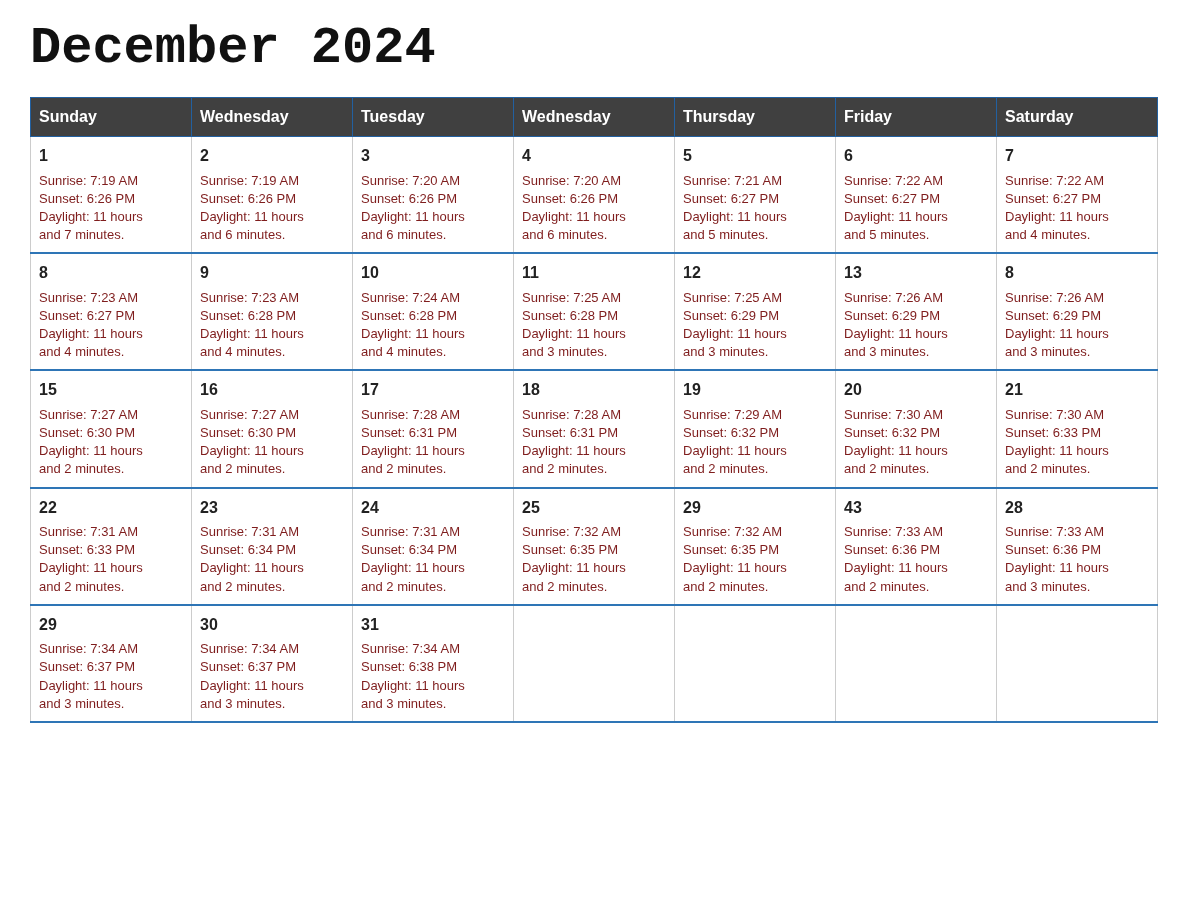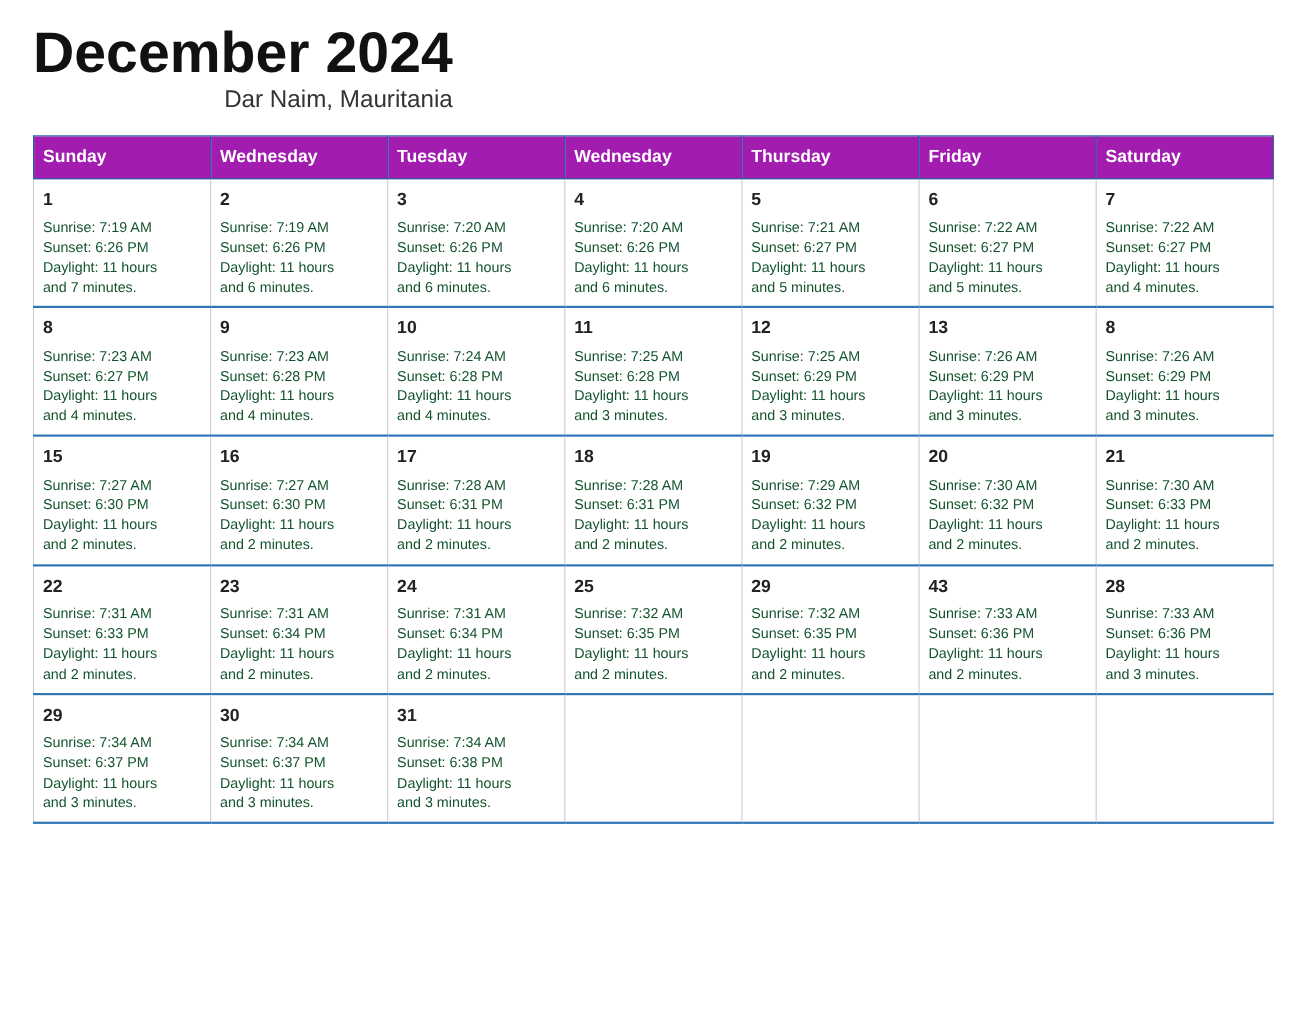--- a/index.html
+++ b/index.html
@@ -40,39 +40,39 @@
       border-left: 14px solid transparent;
       border-bottom: 18px solid #1a6fb5;
       margin-left: 3px;
       vertical-align: middle;
     }
     .logo-row {
       display: flex;
       align-items: center;
     }
     .title-block {
-      text-align: right;
+      font-family: Liberation Mono, monospace;
     }
     .title-block h1 {
       font-size: 52px;
       font-weight: bold;
       color: #111;
       line-height: 1.1;
     }
     .title-block h2 {
       font-size: 22px;
       font-weight: normal;
       color: #333;
     }
     table {
       width: 100%;
       border-collapse: collapse;
     }
     thead tr {
-      background-color: #a21caf;
+      background-color: #404040;
       margin-left: 19px;
     }
     thead th {
       color: #ffffff;
       font-size: 16px;
       font-weight: bold;
       padding: 10px 8px;
       text-align: left;
       border: 1px solid #2260a0;
     }
@@ -88,21 +88,21 @@
       line-height: 1.4;
     }
     .day-number {
       font-size: 16px;
       font-weight: bold;
       margin-bottom: 4px;
       display: block;
     }
     .day-info {
       font-size: 13px;
-      color: #14532d;
+      color: #7f1d1d;
       margin-top: 36px;
     }
     tbody tr:nth-child(odd) td {
       background: #ffffff;
     }
     tbody tr:nth-child(even) td {
       background: #ffffff;
     }
     tbody tr td {
       border-bottom: 2px solid #2e75b6;
@@ -114,21 +114,20 @@
     .empty-cell {
       background: #ffffff;
     }
   </style>
 </head>
 <body>
 
 <div class="header">
   <div class="title-block">
     <h1>December 2024</h1>
-    <h2>Dar Naim, Mauritania</h2>
   </div>
 </div>
 
 <table>
   <thead>
     <tr>
     <th>Sunday</th>
         <th>Wednesday</th>
         <th>Tuesday</th>
         <th>Wednesday</th>

